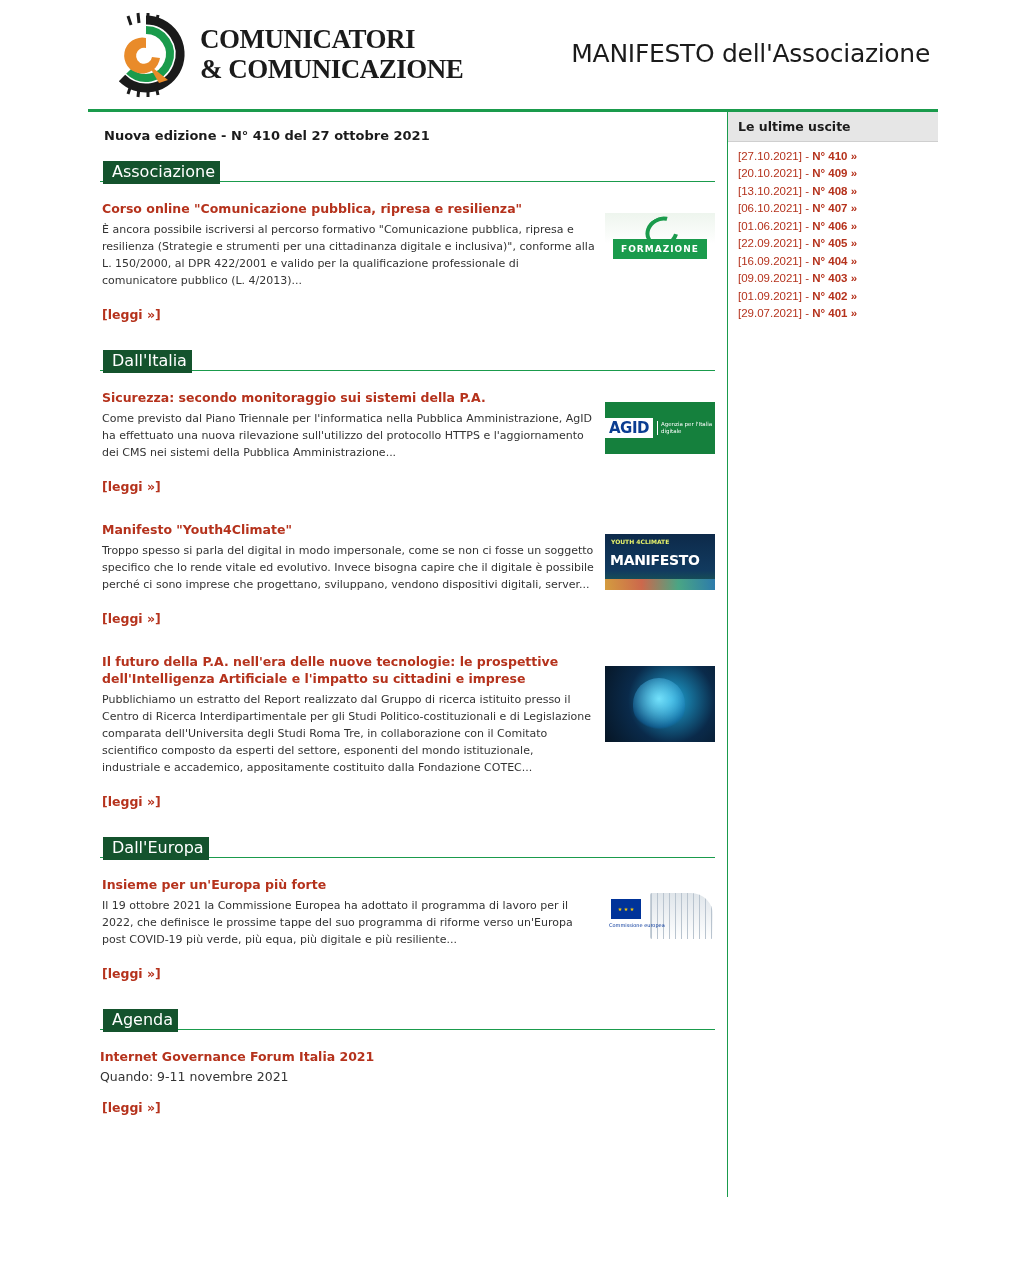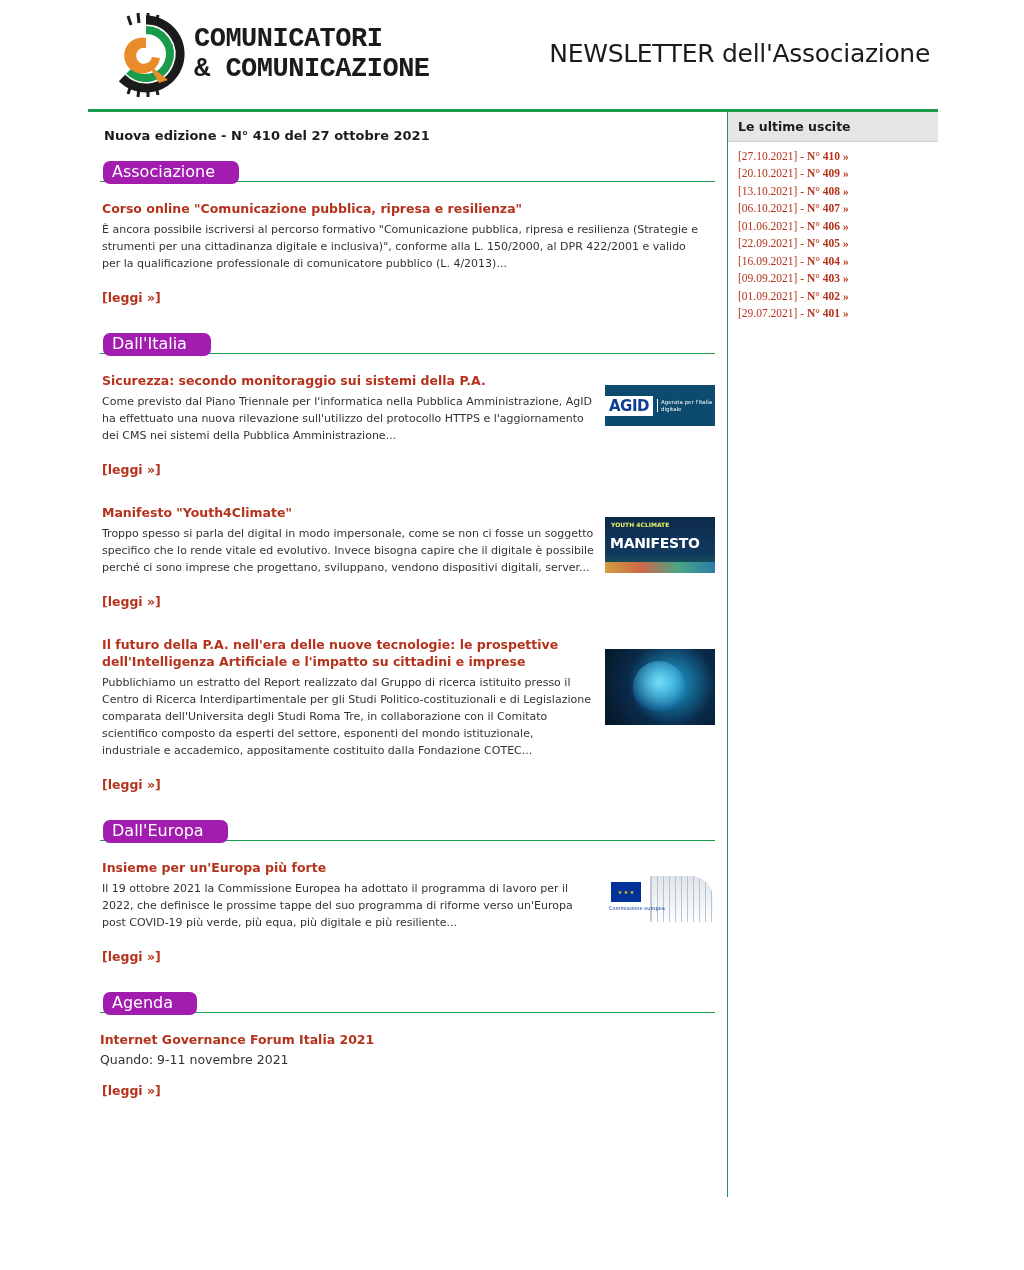--- a/index.html
+++ b/index.html
@@ -34,26 +34,27 @@
     box-sizing: border-box;
   }
   .logo-mark {
     width: 96px;
     height: 86px;
     position: relative;
     flex: 0 0 auto;
   }
   .logo-mark svg { display: block; }
   .logo-text {
-    font-family: Liberation Mono, monospace;
+    font-family: Liberation Serif, serif;
     font-weight: bold;
     font-size: 27px;
     line-height: 1.08;
     letter-spacing: -0.5px;
     color: #1b1b1b;
+    margin-left: 6px;
     white-space: pre-line;
   }
   .header-right {
     margin-left: auto;
     text-align: left;
     padding-right: 8px;
   }
   .hr-line1 {
     font-family: "DejaVu Sans", "Liberation Sans", sans-serif;
     font-size: 25px;
@@ -102,28 +103,27 @@
   .section-head .rule {
     position: absolute;
     left: 0;
     right: 0;
     bottom: 5px;
     border-bottom: 1px solid #1a9b4c;
   }
   .section-head .label {
     position: relative;
     display: inline-block;
-    background: #a21caf;
+    background: #14532d;
     color: #ffffff;
     font-size: 16px;
     font-weight: normal;
-    padding: 1px 24px 3px 9px;
+    padding: 1px 5px 3px 9px;
     margin-left: 3px;
     z-index: 2;
-    border-radius: 7px;
   }
 
   
   .article {
     display: flex;
     margin-bottom: 4px;
     padding-left: 2px;
   }
   .art-text { flex: 1 1 auto; padding-right: 10px; }
   .art-title {
@@ -167,21 +167,21 @@
     position: absolute; left: 8px; right: 8px; bottom: 10px; height: 20px;
     background: #1a9b4c; color: #fff; font-size: 9px; font-weight: bold;
     letter-spacing: 1px; display: flex; align-items: center; justify-content: center;
   }
   .thumb-formazione .swirl {
     position: absolute; left: 40px; top: 4px; width: 26px; height: 22px;
     border: 4px solid #1a9b4c; border-radius: 50%; border-right-color: transparent;
     transform: rotate(-30deg);
   }
   .thumb-agid {
-    width: 110px; height: 41px; background: #0c4a6e;
+    width: 110px; height: 52px; background: #15803d;
     display: flex; align-items: center; justify-content: center;
   }
   .thumb-agid .agid-badge {
     display: flex; align-items: center; gap: 4px;
   }
   .thumb-agid .agid-word {
     background: #ffffff; color: #0b3d91; font-weight: bold; font-size: 15px;
     padding: 1px 4px; letter-spacing: -0.5px;
   }
   .thumb-agid .agid-sub {
@@ -251,21 +251,21 @@
   .aside-head {
     background: #e6e6e6;
     font-weight: bold;
     font-size: 12.5px;
     color: #1b1b1b;
     padding: 7px 10px;
     border-bottom: 1px solid #cfcfcf;
   }
   .issues { padding: 6px 10px 0 10px; }
   .issue-row {
-    font-family: Liberation Serif, serif;
+    font-family: Liberation Sans, sans-serif;
     font-size: 11.5px;
     color: #b5321c;
     line-height: 1.52;
     white-space: nowrap;
   }
   .issue-row .num { font-weight: bold; }
 </style>
 </head>
 <body>
 
@@ -290,39 +290,45 @@
             <line x1="60" y1="83" x2="58" y2="74"></line>
           </g>
         </g>
       </svg>
     </div>
     <div>
       <div class="logo-text">COMUNICATORI</div>
       <div class="logo-text">&amp; COMUNICAZIONE</div>
     </div>
     <div class="header-right">
-      <div class="hr-line1">NEWSLETTER dell'Associazione</div>
+      <div class="hr-line1">MANIFESTO dell'Associazione</div>
     </div>
   </div>
 
   <div class="content">
 
     <div class="main">
 
       <div class="edition">Nuova edizione - N° 410 del 27 ottobre 2021</div>
 
       <div class="section-head">
         <div class="rule"></div>
         <span class="label">Associazione</span>
       </div>
 
       <div class="article">
         <div class="art-text">
           <div class="art-title">Corso online "Comunicazione pubblica, ripresa e resilienza"</div>
           <div class="art-body">È ancora possibile iscriversi al percorso formativo "Comunicazione pubblica, ripresa e resilienza (Strategie e strumenti per una cittadinanza digitale e inclusiva)", conforme alla L. 150/2000, al DPR 422/2001 e valido per la qualificazione professionale di comunicatore pubblico (L. 4/2013)...</div>
+        </div>
+        <div class="art-thumb">
+          <div class="thumb-formazione">
+            <div class="swirl"></div>
+            <div class="fbar">FORMAZIONE</div>
+          </div>
         </div>
       </div>
       <span class="leggi-wrap">
         <a class="leggi" href="#">[leggi »]</a>
       </span>
 
       <div class="section-head">
         <div class="rule"></div>
         <span class="label">Dall'Italia</span>
       </div>

